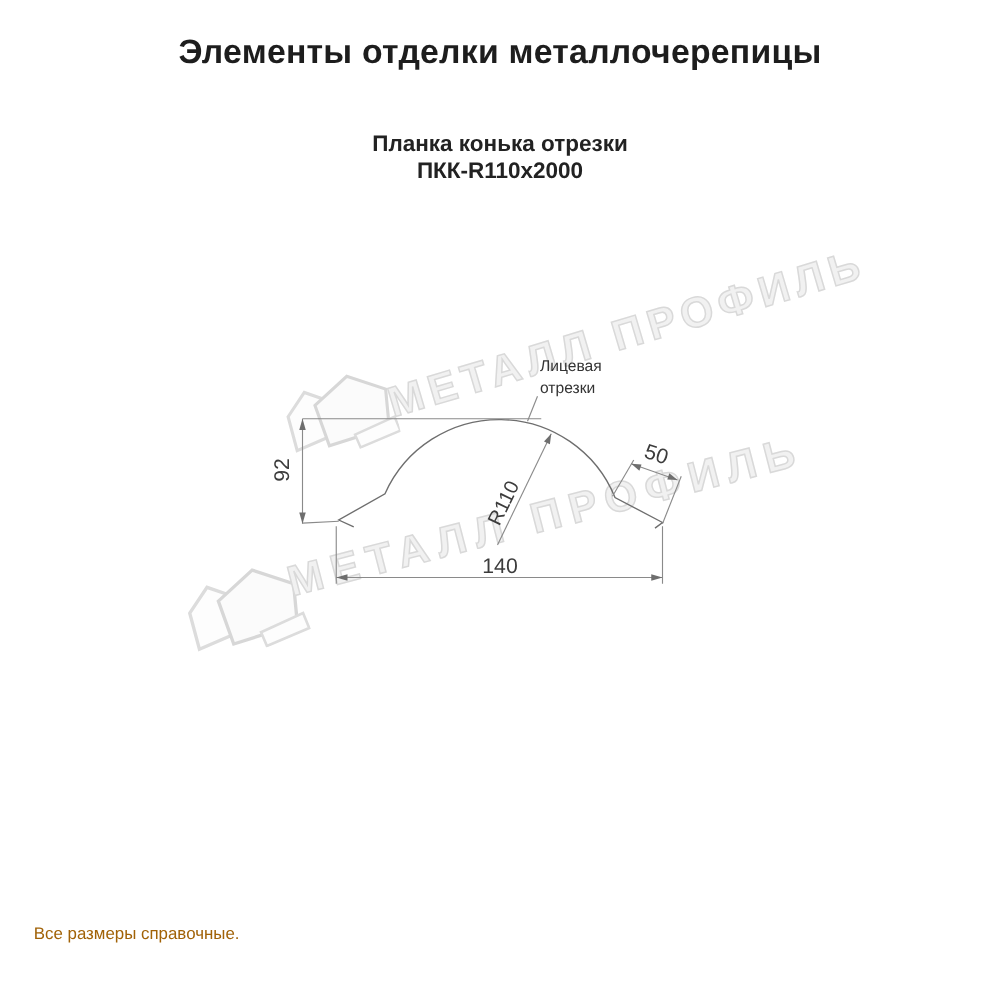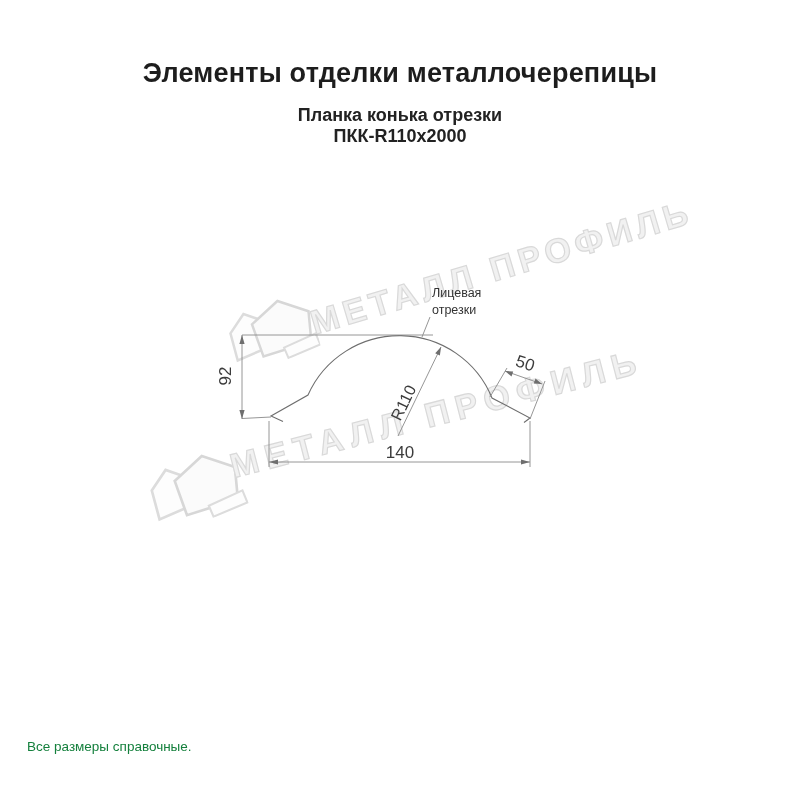--- a/index.html
+++ b/index.html
@@ -9,21 +9,20 @@
     width: 800px; height: 800px;
     background: #ffffff;
     overflow: hidden;
     font-family: "Liberation Sans", sans-serif;
   }
   .title {
     position: absolute; left: 0; top: 26px; width: 100%;
     text-align: center;
     font-size: 27px; font-weight: bold; color: #1d1d1d;
     letter-spacing: 0.2px;
-    margin-top: 32px;
   }
   .subtitle {
     position: absolute; left: 0; top: 105px; width: 100%;
     text-align: center;
     font-size: 18px; font-weight: bold; color: #222;
     line-height: 21px;
   }
   .watermark {
     position: absolute;
     font-size: 34px; font-weight: bold; white-space: nowrap;
@@ -49,21 +48,21 @@
   .dim-315  { left: 374px; top: 443px; width: 52px; text-align: center; }
   .dim-50   { left: 511px; top: 354px; width: 28px; text-align: center; transform: rotate(18deg); }
   .dim-r110 { left: 380px; top: 394px; width: 48px; text-align: center; transform: rotate(-64deg); font-size: 16px; }
   .face-label {
     position: absolute; left: 432px; top: 285px; z-index: 3;
     color: #333; font-size: 12.5px; line-height: 17px;
     white-space: nowrap;
   }
   .notes {
     position: absolute; left: 27px; top: 737px; z-index: 3;
-    color: #15803d; font-size: 13.5px; line-height: 19.5px;
+    color: #a16207; font-size: 13.5px; line-height: 19.5px;
   }
 </style>
 </head>
 <body>
 
 <div class="page">
 
   <div class="title">Элементы отделки металлочерепицы</div>
   <div class="subtitle">
     <div>Планка конька отрезки</div>

